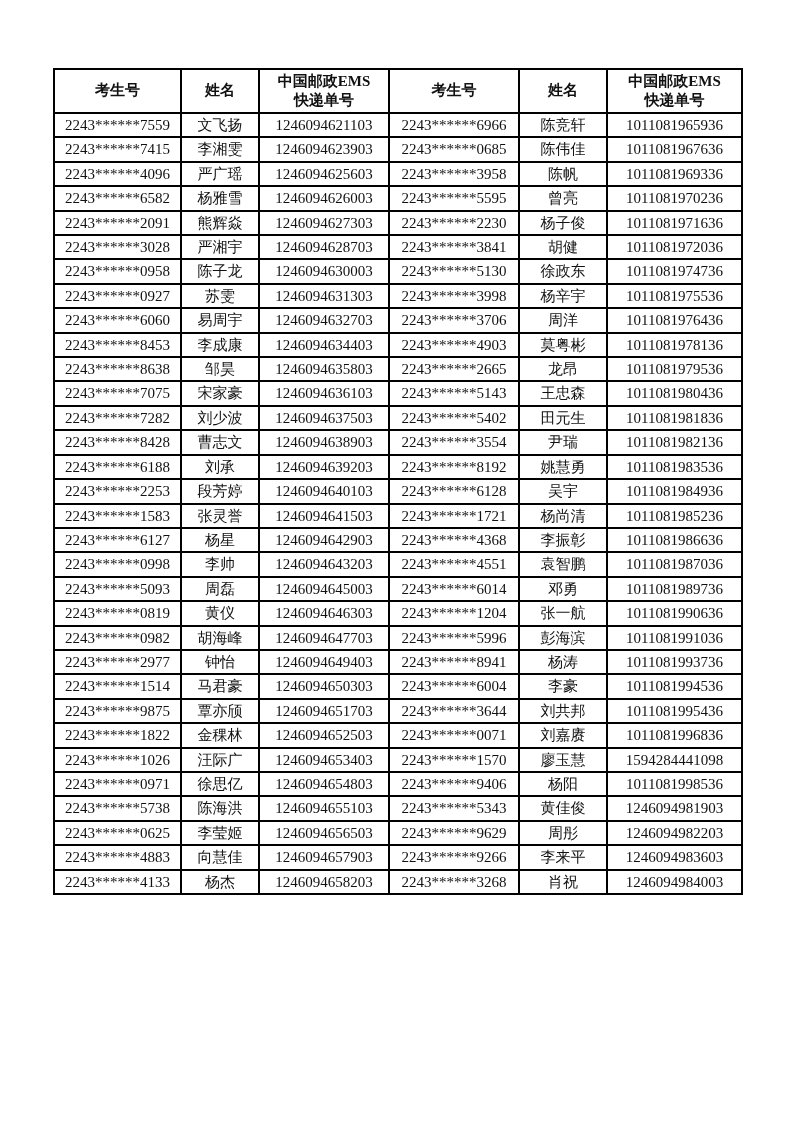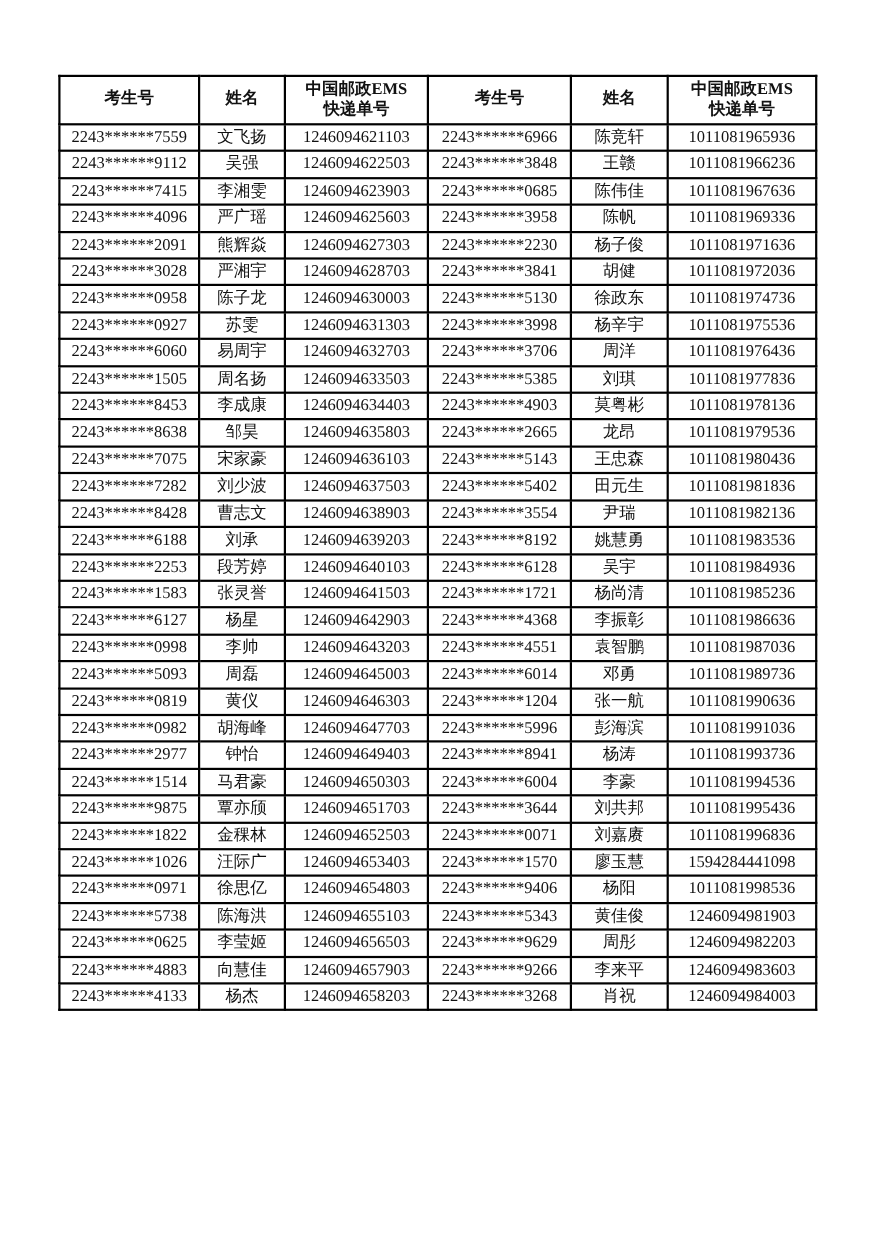--- a/index.html
+++ b/index.html
@@ -85,44 +85,44 @@
     <tbody>
         <tr>
           <td>2243******7559</td>
           <td>文飞扬</td>
           <td>1246094621103</td>
           <td>2243******6966</td>
           <td>陈竞轩</td>
           <td>1011081965936</td>
         </tr>
         <tr>
-          <td>2243******9112</td>
-          <td>吴强</td>
-          <td>1246094622503</td>
-          <td>2243******3848</td>
-          <td>王赣</td>
-          <td>1011081966236</td>
-        </tr>
-        <tr>
           <td>2243******7415</td>
           <td>李湘雯</td>
           <td>1246094623903</td>
           <td>2243******0685</td>
           <td>陈伟佳</td>
           <td>1011081967636</td>
         </tr>
         <tr>
           <td>2243******4096</td>
           <td>严广瑶</td>
           <td>1246094625603</td>
           <td>2243******3958</td>
           <td>陈帆</td>
           <td>1011081969336</td>
         </tr>
         <tr>
+          <td>2243******6582</td>
+          <td>杨雅雪</td>
+          <td>1246094626003</td>
+          <td>2243******5595</td>
+          <td>曾亮</td>
+          <td>1011081970236</td>
+        </tr>
+        <tr>
           <td>2243******2091</td>
           <td>熊辉焱</td>
           <td>1246094627303</td>
           <td>2243******2230</td>
           <td>杨子俊</td>
           <td>1011081971636</td>
         </tr>
         <tr>
           <td>2243******3028</td>
           <td>严湘宇</td>
@@ -149,28 +149,20 @@
         </tr>
         <tr>
           <td>2243******6060</td>
           <td>易周宇</td>
           <td>1246094632703</td>
           <td>2243******3706</td>
           <td>周洋</td>
           <td>1011081976436</td>
         </tr>
         <tr>
-          <td>2243******1505</td>
-          <td>周名扬</td>
-          <td>1246094633503</td>
-          <td>2243******5385</td>
-          <td>刘琪</td>
-          <td>1011081977836</td>
-        </tr>
-        <tr>
           <td>2243******8453</td>
           <td>李成康</td>
           <td>1246094634403</td>
           <td>2243******4903</td>
           <td>莫粤彬</td>
           <td>1011081978136</td>
         </tr>
         <tr>
           <td>2243******8638</td>
           <td>邹昊</td>

